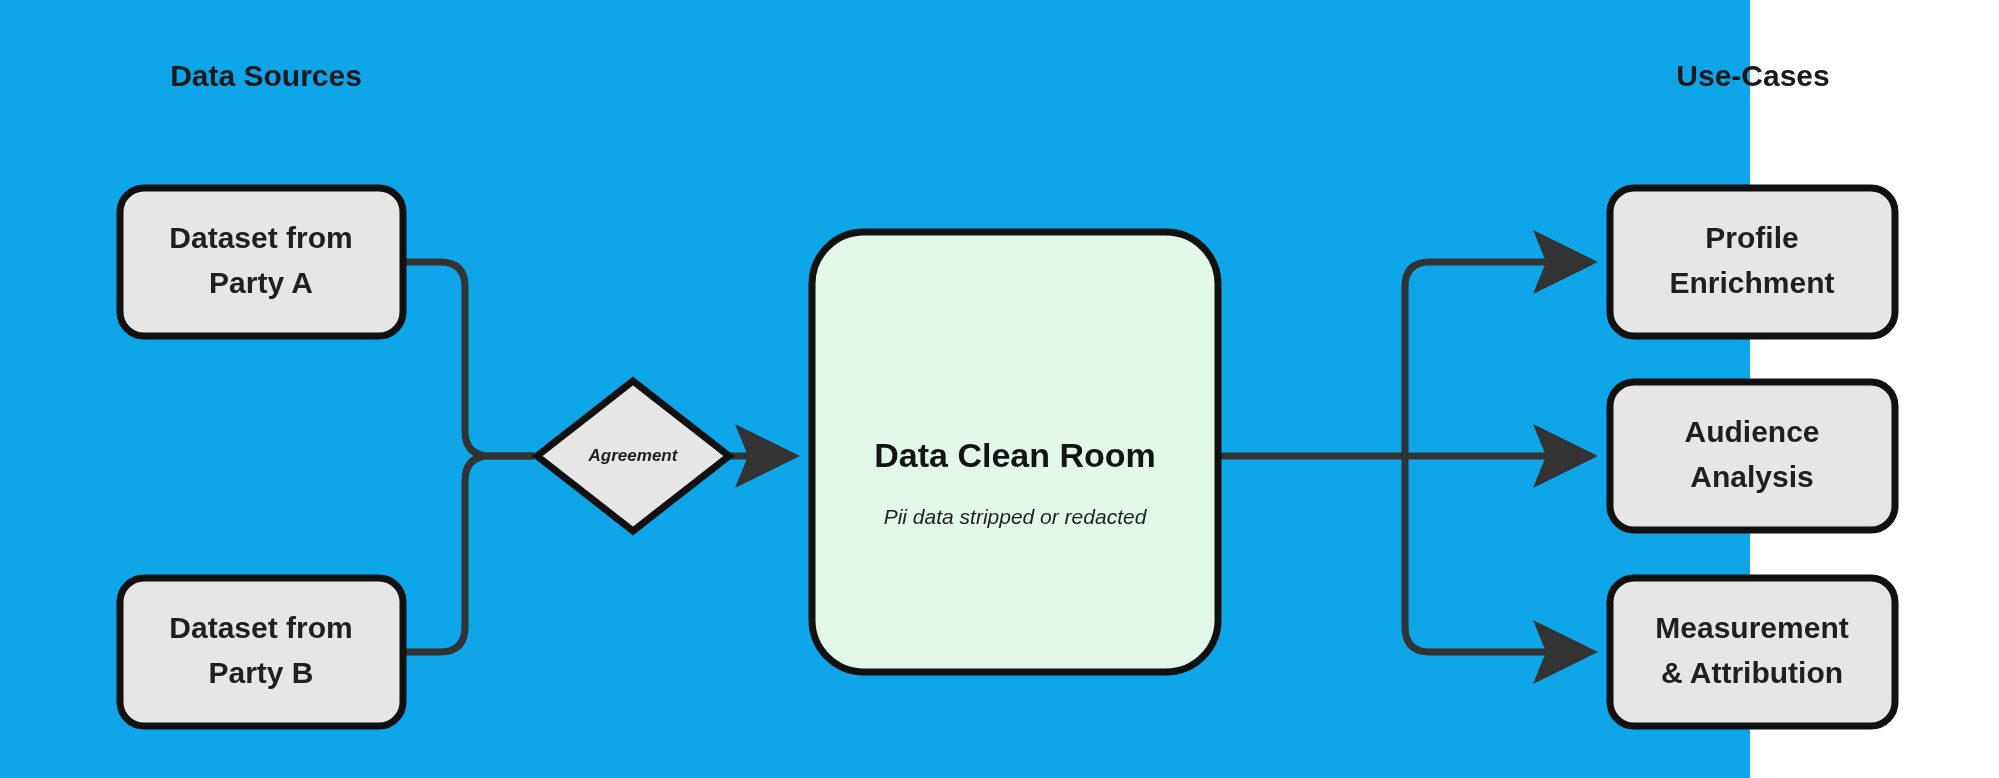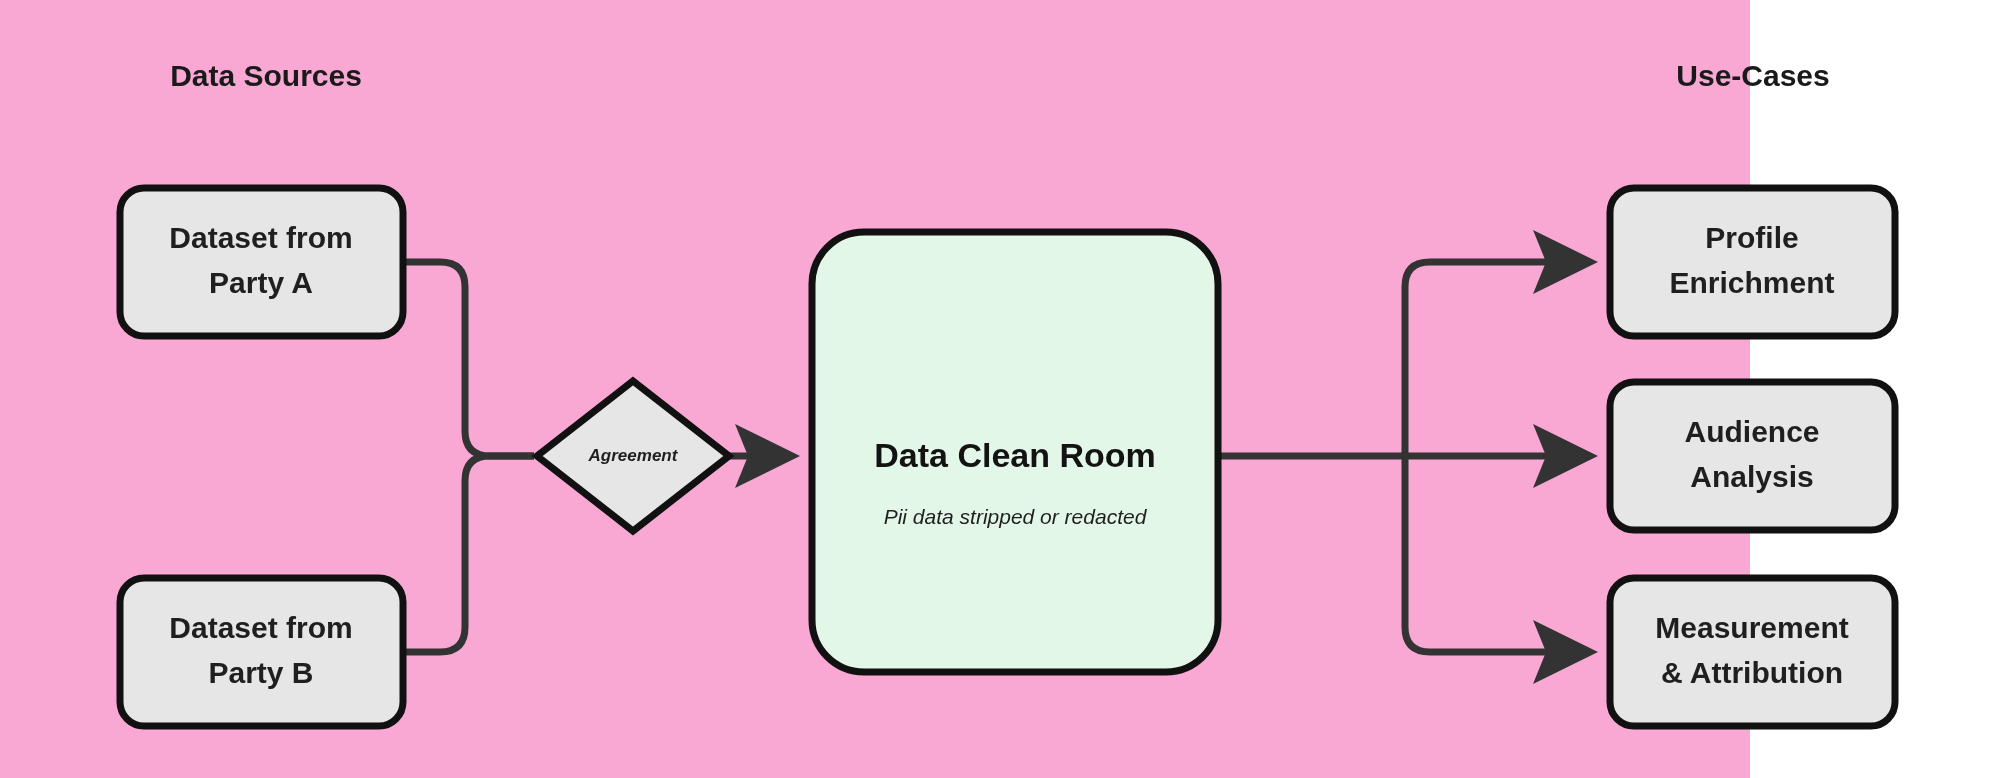--- a/index.html
+++ b/index.html
@@ -11,21 +11,21 @@
   body {
     width: 1999px;
     height: 778px;
     font-family: "Liberation Sans", sans-serif;
     overflow: hidden;
   }
   #diagram-root {
     position: relative;
     width: 1750px;
     height: 778px;
-    background: #f9a8d4;
+    background: #0ea5e9;
   }
   svg.diagram-canvas {
     position: absolute;
     top: 0; left: 0;
     width: 1999px;
     height: 778px;
     display: block;
   }
   .col-heading {
     font-family: "Liberation Sans", sans-serif;

